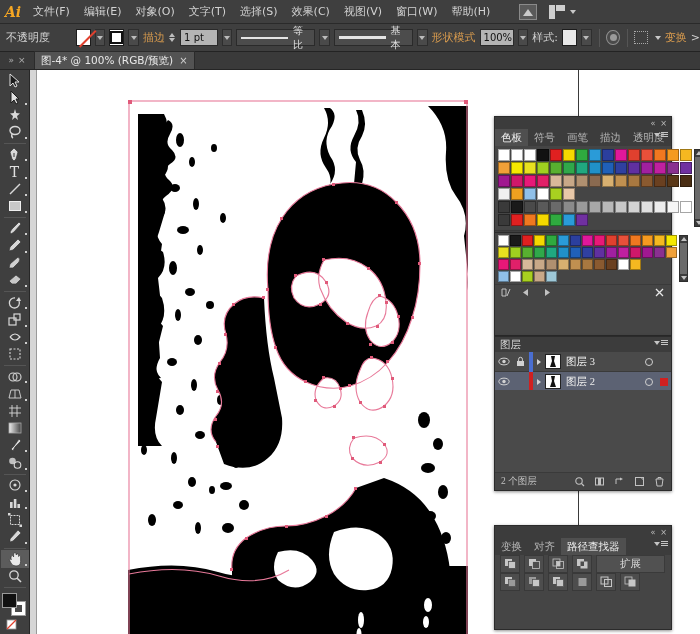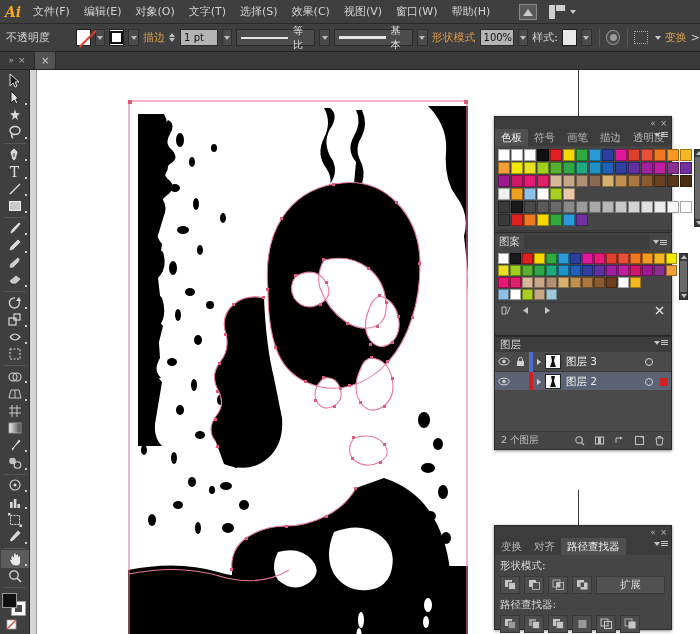--- a/index.html
+++ b/index.html
@@ -287,20 +287,21 @@
     <div class="cb-label orange">变换</div>
     <div class="cb-label">&gt;</div>
   </div>
 
   <div class="tabbar">
     <div class="tabgrip">
       <span>»</span>
       <span>×</span>
     </div>
     <div class="doc-tab">
+      <span>图-4* @ 100% (RGB/预览)</span>
       <span class="tab-close">×</span>
     </div>
   </div>
 
   <div class="toolbar">
     <div class="tool">
       <svg width="13" height="15" viewBox="0 0 13 15">
           <path d="M2 1 L2 13 L5 10 L7 14 L9 13 L7 9 L11 9 Z" fill="#1c1c1c" stroke="#e0e0e0" stroke-width="1"></path>
         </svg>
     </div>
@@ -841,32 +842,20 @@
       </span>
       <span class="ficon">
         <svg width="11" height="11" viewBox="0 0 11 11">
             <path d="M2 3 H9 L8 10 H3 Z M4 3 V1.5 H7 V3" fill="none" stroke="#c2c2c2"></path>
           </svg>
       </span>
     </div>
   </div>
 
   <div class="panel" style="left:494px; top:232px; width:178px; height:104px;">
-    <div class="patt-row">
-      <span class="patt-label">图案</span>
-      <span class="patt-field" style="background:#3c3c3c;border-color:#3c3c3c"></span>
-      <span class="panel-menu-btn" style="position:static">
-        <span class="tri"></span>
-          <span class="bars">
-            <i></i>
-            <i></i>
-            <i></i>
-          </span>
-      </span>
-    </div>
     <div style="display:flex; gap:2px; padding:2px 3px;">
       <div class="swgrid" id="patt-grid" style="grid-template-columns:repeat(15,11px); grid-auto-rows:11px;">
           <div class="swcell" style="width: 11px; height: 11px; background: rgb(255, 255, 255);"></div>
           <div class="swcell" style="width: 11px; height: 11px; background: rgb(26, 26, 26);"></div>
           <div class="swcell" style="width: 11px; height: 11px; background: rgb(224, 32, 32);"></div>
           <div class="swcell" style="width: 11px; height: 11px; background: rgb(245, 216, 0);"></div>
           <div class="swcell" style="width: 11px; height: 11px; background: rgb(47, 170, 63);"></div>
           <div class="swcell" style="width: 11px; height: 11px; background: rgb(42, 155, 216);"></div>
           <div class="swcell" style="width: 11px; height: 11px; background: rgb(43, 63, 158);"></div>
           <div class="swcell" style="width: 11px; height: 11px; background: rgb(224, 24, 155);"></div>
@@ -948,21 +937,21 @@
       </span>
       <span style="flex:1"></span>
       <span class="ficon">
         <svg width="11" height="11" viewBox="0 0 11 11">
             <path d="M2 2 L9 9 M9 2 L2 9" stroke="#e8e8e8" stroke-width="1.3"></path>
           </svg>
       </span>
     </div>
   </div>
 
-  <div class="panel" style="left:494px; top:336px; width:178px; height:114px;">
+  <div class="panel" style="left:494px; top:336px; width:178px; height:155px;font-family:Liberation Serif, serif;">
     <div class="layer-head">
       <span>图层</span>
       <span class="panel-menu-btn">
         <span class="tri"></span>
           <span class="bars">
             <i></i>
             <i></i>
             <i></i>
           </span>
       </span>
@@ -1071,21 +1060,20 @@
       <div class="ptab active">路径查找器</div>
       <div class="panel-menu-btn">
         <span class="tri"></span>
           <span class="bars">
             <i></i>
             <i></i>
             <i></i>
           </span>
       </div>
     </div>
-    <div class="pf-section-label">形状模式:</div>
     <div class="pf-row">
       <div class="pf-btn">
         <svg width="13" height="12" viewBox="0 0 13 12">
             <rect x="1" y="1" width="7" height="7" fill="#c6c6c6"></rect>
             <rect x="4.5" y="3.5" width="7" height="7" fill="#c6c6c6" stroke="#4d4d4d" stroke-width=".8"></rect>
           </svg>
       </div>
       <div class="pf-btn">
         <svg width="13" height="12" viewBox="0 0 13 12">
             <rect x="1" y="1" width="7" height="7" fill="#c6c6c6"></rect>
@@ -1101,21 +1089,20 @@
       </div>
       <div class="pf-btn">
         <svg width="13" height="12" viewBox="0 0 13 12">
             <rect x="1" y="1" width="7" height="7" fill="#c6c6c6"></rect>
             <rect x="4.5" y="3.5" width="7" height="7" fill="#c6c6c6"></rect>
             <rect x="4.5" y="3.5" width="3.5" height="4.5" fill="#4d4d4d"></rect>
           </svg>
       </div>
       <div class="pf-expand">扩展</div>
     </div>
-    <div class="pf-section-label">路径查找器:</div>
     <div class="pf-row">
       <div class="pf-btn">
         <svg width="13" height="12" viewBox="0 0 13 12">
             <rect x="1" y="1" width="7" height="7" fill="#c6c6c6"></rect>
             <rect x="4.5" y="3.5" width="7" height="7" fill="#9a9a9a" stroke="#4d4d4d" stroke-width=".7"></rect>
           </svg>
       </div>
       <div class="pf-btn">
         <svg width="13" height="12" viewBox="0 0 13 12">
             <rect x="1" y="1" width="7" height="7" fill="#9a9a9a"></rect>

